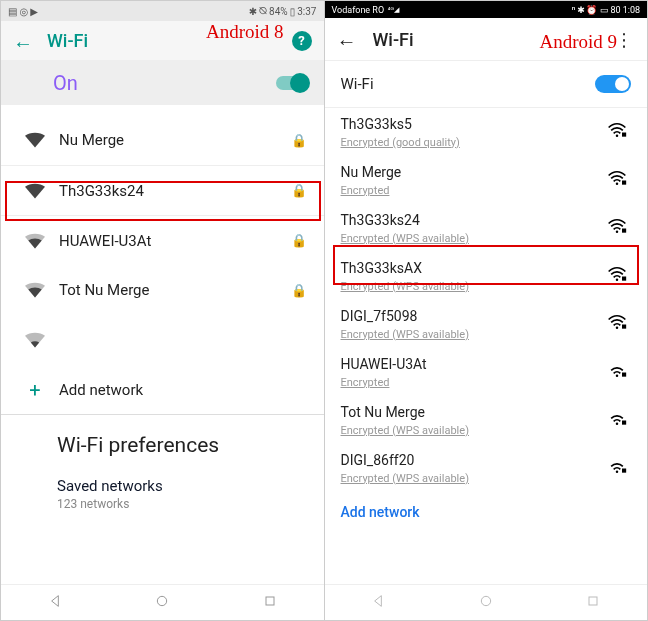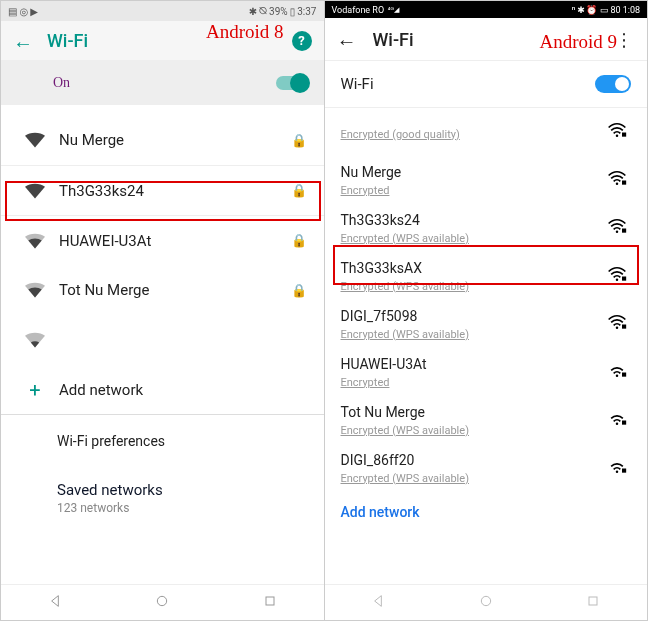--- a/index.html
+++ b/index.html
@@ -12,34 +12,34 @@
 
   
   .l-status { height: 20px; background: #e8e8e8; display: flex; align-items: center; padding: 0 6px; font-size: 10px; color: #555; }
   .l-status .spacer { flex: 1; }
   .l-status span { margin: 0 1px; }
   .l-titlebar { height: 40px; display: flex; align-items: center; padding: 0 12px; background: #f6f6f6; border-bottom: 1px solid #eee; }
   .l-titlebar .back { color: #009688; font-size: 20px; margin-right: 14px; }
   .l-titlebar .title { color: #009688; font-size: 18px; font-weight: 500; flex: 1; }
   .l-titlebar .help { width: 20px; height: 20px; border-radius: 50%; background: #009688; color: #fff; text-align: center; line-height: 20px; font-size: 13px; font-weight: bold; }
   .l-onrow { height: 44px; background: #eeeeee; display: flex; align-items: center; padding: 0 16px 0 52px; }
-  .l-onrow .lbl { flex: 1; font-size: 14px; color: #701a75; font-family: Liberation Serif, serif; }
+  .l-onrow .lbl { flex: 1; font-size: 20px; color: #8b5cf6; }
   .l-toggle { width: 32px; height: 14px; border-radius: 7px; background: #80cbc4; position: relative; }
   .l-toggle::after { content: ""; position: absolute; right: -2px; top: -3px; width: 20px; height: 20px; border-radius: 50%; background: #009688; }
   .l-list { padding-top: 10px; }
   .l-net { height: 50px; display: flex; align-items: center; padding: 0 16px; }
   .l-net .wicon { width: 36px; display: flex; justify-content: center; }
   .l-net .name { flex: 1; font-size: 15px; color: #222; padding-left: 6px; }
   .l-net .lock { color: #555; font-size: 13px; }
   .l-net.sep { border-top: 1px solid #eee; }
   .l-add { height: 50px; display: flex; align-items: center; padding: 0 16px; border-bottom: 1px solid #ddd; }
   .l-add .plus { width: 36px; text-align: center; color: #009688; font-size: 20px; }
   .l-add .name { font-size: 15px; color: #222; padding-left: 6px; }
   .l-footer { padding: 18px 16px 0 56px; }
-  .l-footer .fp { font-size: 14px; color: #222; margin-bottom: 32px; }
+  .l-footer .fp { font-size: 21px; color: #222; margin-bottom: 20px; }
   .l-footer .fs { font-size: 15px; color: #0f172a; }
   .l-footer .fsub { font-size: 12px; color: #888; margin-top: 2px; }
 
   
   .r-status { height: 17px; background: #000; color: #fff; display: flex; align-items: center; padding: 0 6px; font-size: 9px; }
   .r-status .spacer { flex: 1; }
   .r-status span { margin: 0 1px; }
   .r-titlebar { height: 42px; display: flex; align-items: center; padding: 0 12px; }
   .r-titlebar .back { font-size: 20px; color: #222; margin-right: 16px; }
   .r-titlebar .title { font-size: 18px; font-weight: 500; color: #222; flex: 1; }
@@ -76,21 +76,21 @@
     <div class="version-label" style="top:20px; right:40px;">Android 8</div>
     <div class="highlight-box" style="top:180px; left:4px; width:316px; height:40px;"></div>
 
     <div class="l-status">
       <span>▤</span>
       <span>◎</span>
       <span>▶</span>
       <span class="spacer"></span>
       <span>✱</span>
       <span>⦰</span>
-      <span>39%</span>
+      <span>84%</span>
       <span>▯</span>
       <span>3:37</span>
     </div>
 
     <div class="l-titlebar">
       <div class="back">←</div>
       <div class="title">Wi-Fi</div>
       <div class="help">?</div>
     </div>
 
@@ -194,20 +194,21 @@
 
     <div class="r-wifirow">
       <div class="lbl">Wi-Fi</div>
       <div class="r-toggle"></div>
     </div>
 
 
     <div>
       <div class="r-net">
         <div class="txt">
+            <div class="name">Th3G33ks5</div>
             <div class="sub">Encrypted (good quality)</div>
           </div>
         <div class="wicon"><svg class="wifi" viewBox="0 0 24 18">
               <path fill="none" stroke="#000" stroke-width="2" d="M2 6 C8 0 16 0 22 6 M5 9.5 C9 5.5 15 5.5 19 9.5 M8 13 C10.5 10.5 13.5 10.5 16 13"></path>
               <circle cx="12" cy="16" r="1.5" class="black"></circle>
               <rect x="18" y="12" width="5" height="5" class="black"></rect>
             </svg></div>
       </div>
       <div class="r-net">
         <div class="txt">

